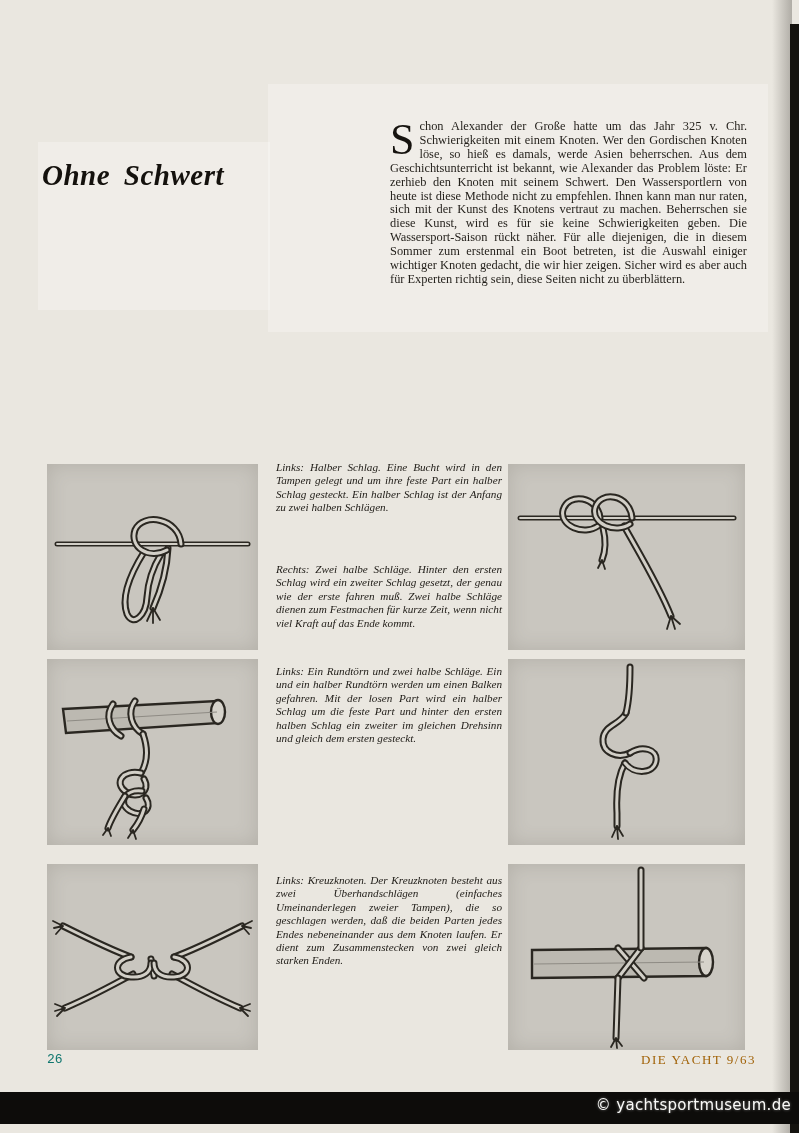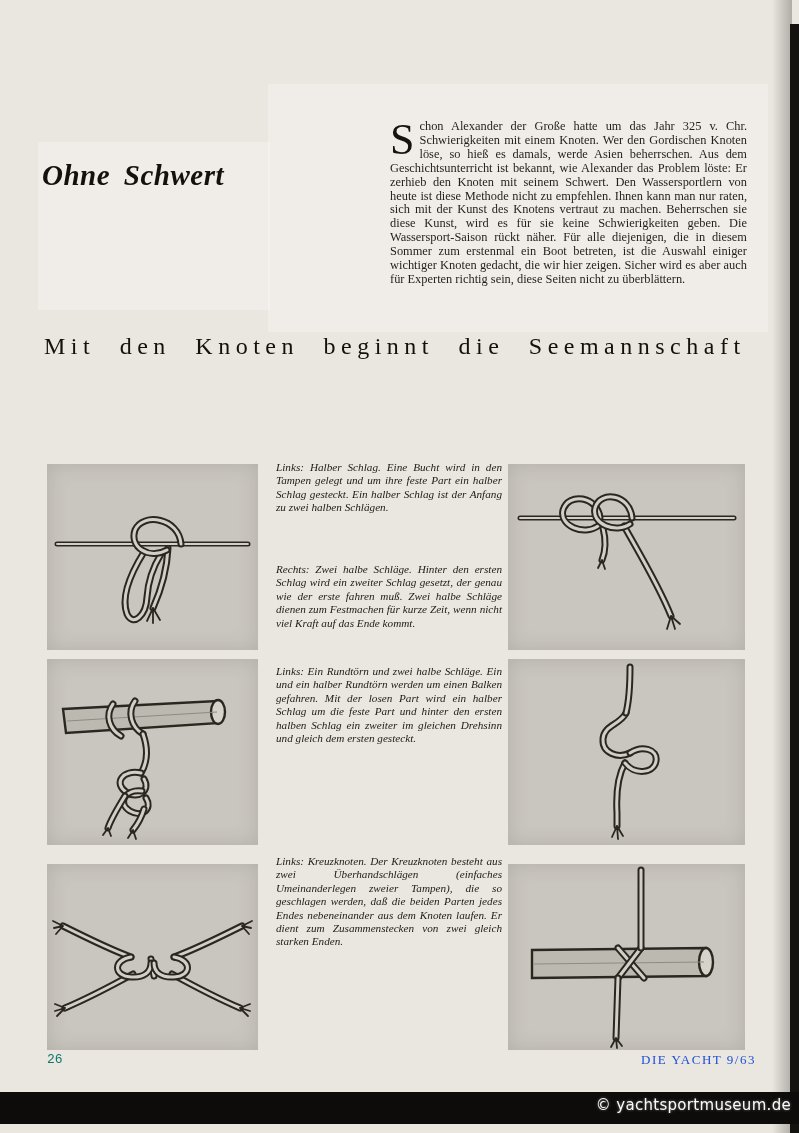--- a/index.html
+++ b/index.html
@@ -25,24 +25,24 @@
   .panel svg{display:block;width:100%;height:100%;}
   .p-l1{left:47px;top:464px;width:211px;height:186px;}
   .p-r1{left:508px;top:464px;width:237px;height:186px;}
   .p-l2{left:47px;top:659px;width:211px;height:186px;}
   .p-r2{left:508px;top:659px;width:237px;height:186px;}
   .p-l3{left:47px;top:864px;width:211px;height:186px;}
   .p-r3{left:508px;top:864px;width:237px;height:186px;}
 
   .caption{position:absolute;left:276px;width:226px;margin:0;font-size:11.2px;line-height:13.4px;
            font-style:italic;text-align:justify;color:#23201b;}
-  .cap1{top:461px}.cap2{top:563px}.cap3{top:665px}.cap4{top:765px}.cap5{top:855px}.cap6{top:1005px}
+  .cap1{top:461px}.cap2{top:563px}.cap3{top:665px}.cap4{top:765px}.cap5{top:874px}.cap6{top:1005px}
 
   .f-left{position:absolute;left:47px;top:1052px;font-size:13px;color:#0f766e;font-family:Liberation Mono, monospace;}
-  .f-right{position:absolute;left:641px;top:1052px;font-size:13px;letter-spacing:1.5px;color:#1d4ed8;}
+  .f-right{position:absolute;left:641px;top:1052px;font-size:13px;letter-spacing:1.5px;color:#a16207;}
 
   .scan-shadow{position:absolute;left:772px;top:0;width:20px;height:1133px;
                background:linear-gradient(to right,rgba(40,36,30,0),rgba(40,36,30,0.30));}
   .scan-edge{position:absolute;left:790px;top:24px;width:9px;height:1109px;background:#15130f;}
 
   .bottom-bar{position:absolute;left:0;top:1092px;width:799px;height:32px;background:#0d0c0a;}
   .watermark{position:absolute;right:8px;top:4px;font-family:"DejaVu Sans",sans-serif;
              font-size:15px;color:#fafaf8;letter-spacing:.3px;
              text-shadow:0 0 3px rgba(255,255,255,0.45);}
 
@@ -66,21 +66,20 @@
 
   <h1 class="title">
     <span class="t-line">Ohne Schwert</span>
   </h1>
 
   <p class="intro">
     <span class="dropcap">S</span>
     <span>chon Alexander der Große hatte um das Jahr 325 v. Chr. Schwierigkeiten mit einem Knoten. Wer den Gordischen Knoten löse, so hieß es damals, werde Asien beherrschen. Aus dem Geschichtsunterricht ist bekannt, wie Alexander das Problem löste: Er zerhieb den Knoten mit seinem Schwert. Den Wassersportlern von heute ist diese Methode nicht zu empfehlen. Ihnen kann man nur raten, sich mit der Kunst des Knotens vertraut zu machen. Beherrschen sie diese Kunst, wird es für sie keine Schwierigkeiten geben. Die Wassersport-Saison rückt näher. Für alle diejenigen, die in diesem Sommer zum erstenmal ein Boot betreten, ist die Auswahl einiger wichtiger Knoten gedacht, die wir hier zeigen. Sicher wird es aber auch für Experten richtig sein, diese Seiten nicht zu überblättern.</span>
   </p>
 
-  <h2 class="headline">Mit den Knoten beginnt die Seemannschaft</h2>
 
   <figure class="panel p-l1">
     <svg viewBox="0 0 211 186" role="img" aria-label="halber-schlag-knot-illustration">
       <path class="rO" d="M97 88 C82 112 74 134 80 150 C86 163 99 152 100 133 C101 117 106 103 114 90"></path>
       <path class="rI" d="M97 88 C82 112 74 134 80 150 C86 163 99 152 100 133 C101 117 106 103 114 90"></path>
       <path class="rO" d="M121 84 C120 106 114 126 106 144"></path>
       <path class="rI" d="M121 84 C120 106 114 126 106 144"></path>
       <path class="tO" d="M10 80 H201"></path>
       <path class="tI" d="M10 80 H201"></path>
       <path class="rO" d="M134 80 C132 54 96 48 88 66 C82 83 102 96 120 86"></path>

